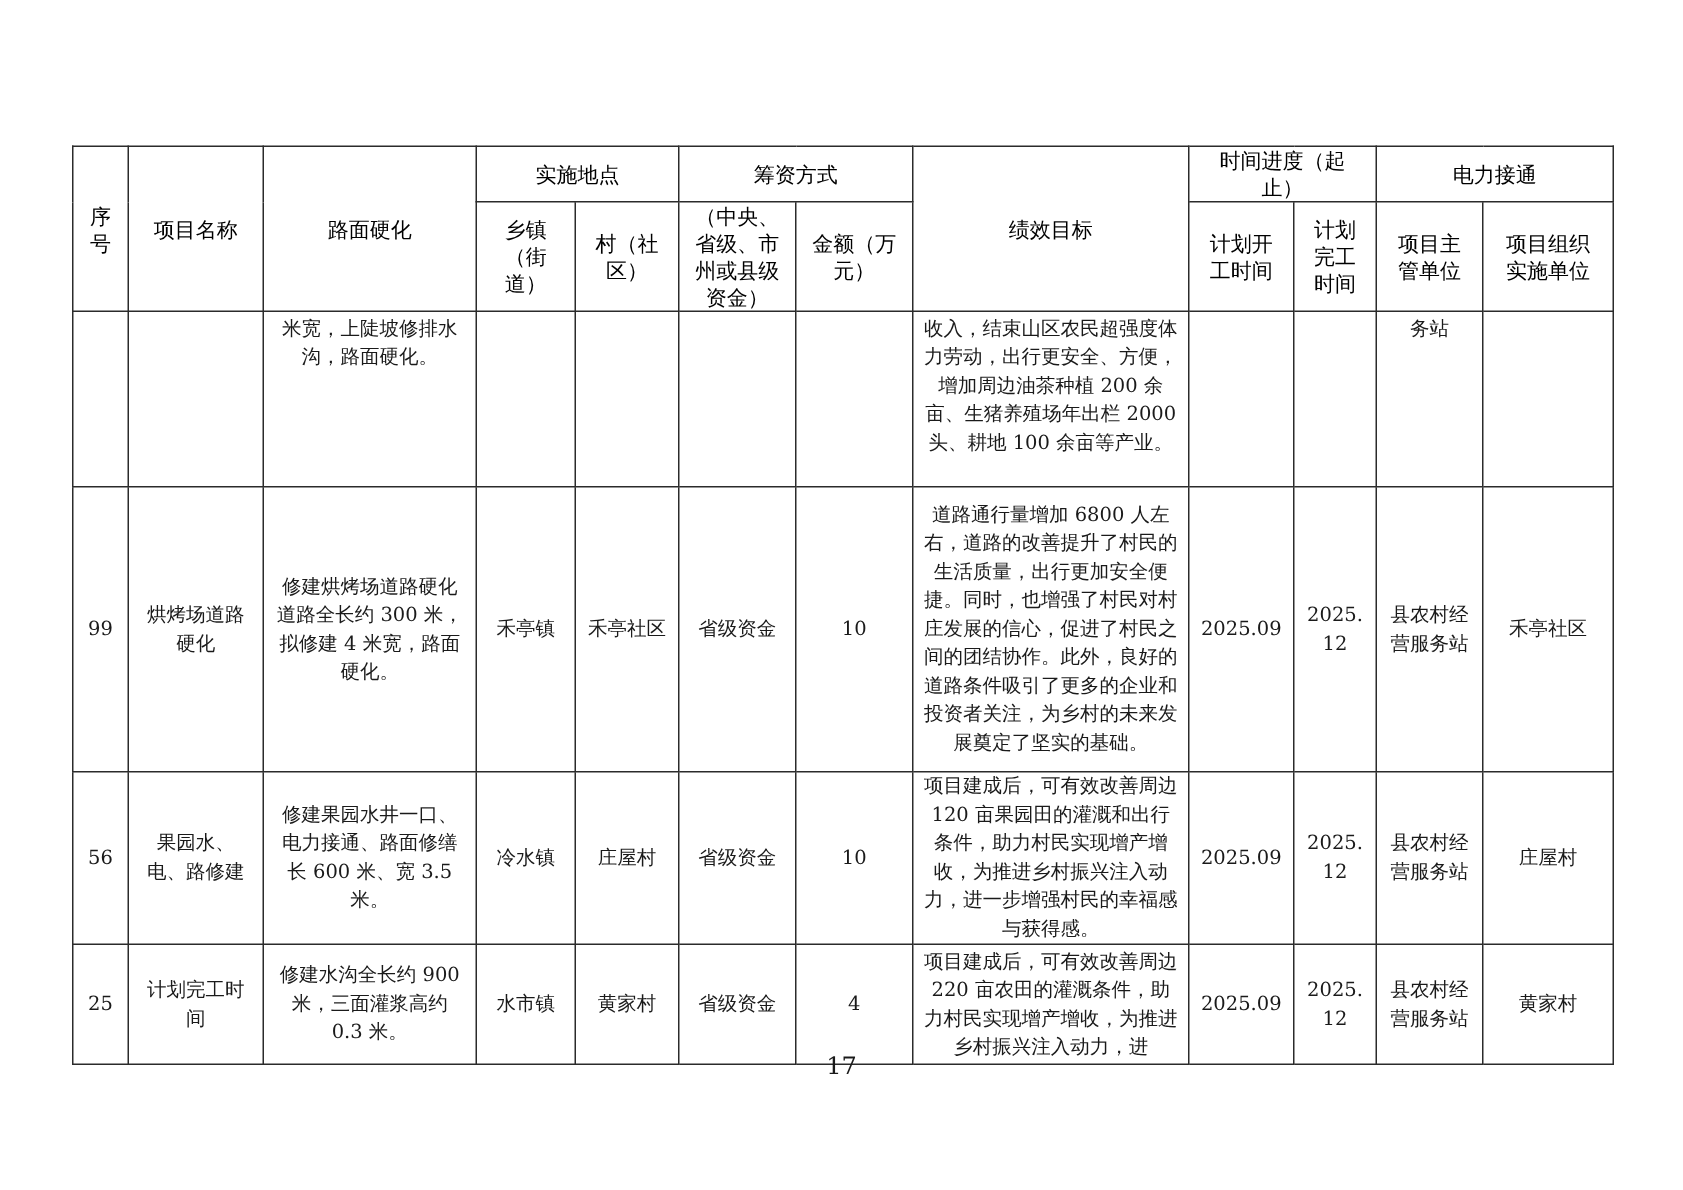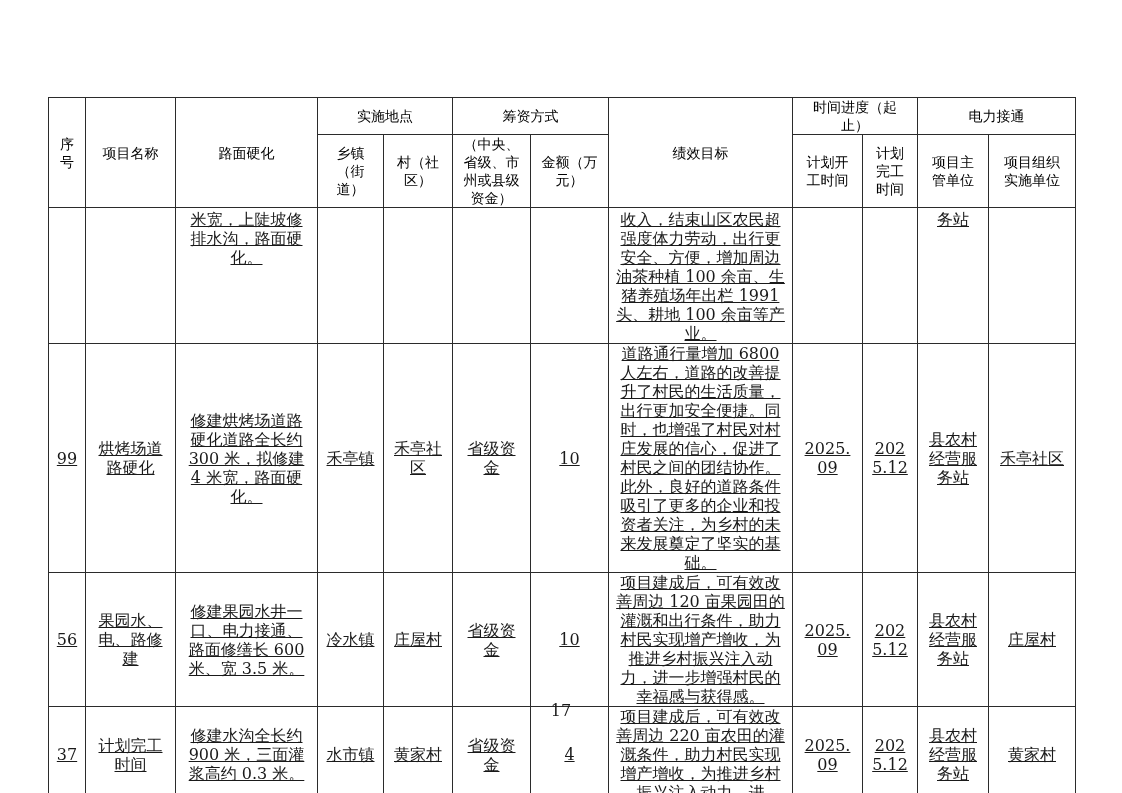--- a/index.html
+++ b/index.html
@@ -26,24 +26,23 @@
   }
   table.grid th{
     font-family:"Liberation Sans","DejaVu Sans",sans-serif;
     font-weight:500;
     font-size:14px;
     line-height:18px;
     padding:0 10px;
     color:#000000;
   }
   table.grid td{
-    font-size:16px;
+    font-size:13px;
     line-height:19px;
     padding:0 7px;
-    text-decoration:underline;
   }
   tr.group-row{height:21px;}
   tr.sub-row{height:72px;}
   tr.row-cont{height:117px;}
   tr.row-55{height:190px;}
   tr.row-56{height:107px;}
   tr.row-57{height:80px;}
   tr.row-cont td{vertical-align:top;padding-top:2px;}
   td.date-cell{padding:0 2px;}
   td.supervisor-cell{padding:0 8px;}
@@ -99,21 +98,21 @@
     </tr>
 
     <tr class="row-cont">
       <td></td>
       <td></td>
       <td>米宽，上陡坡修排水沟，路面硬化。</td>
       <td></td>
       <td></td>
       <td></td>
       <td></td>
-      <td>收入，结束山区农民超强度体力劳动，出行更安全、方便，增加周边油茶种植 100 余亩、生猪养殖场年出栏 1991 头、耕地 100 余亩等产业。</td>
+      <td>收入，结束山区农民超强度体力劳动，出行更安全、方便，增加周边油茶种植 200 余亩、生猪养殖场年出栏 2000 头、耕地 100 余亩等产业。</td>
       <td class="date-cell"></td>
       <td class="date-cell"></td>
       <td class="supervisor-cell">务站</td>
       <td></td>
     </tr>
 
     <tr class="row-55">
       <td>99</td>
       <td>烘烤场道路硬化</td>
       <td>修建烘烤场道路硬化道路全长约 300 米，拟修建 4 米宽，路面硬化。</td>
@@ -137,21 +136,21 @@
       <td>省级资金</td>
       <td>10</td>
       <td>项目建成后，可有效改善周边 120 亩果园田的灌溉和出行条件，助力村民实现增产增收，为推进乡村振兴注入动力，进一步增强村民的幸福感与获得感。</td>
       <td class="date-cell">2025.09</td>
       <td class="date-cell">2025.12</td>
       <td class="supervisor-cell">县农村经营服务站</td>
       <td>庄屋村</td>
     </tr>
 
     <tr class="row-57">
-      <td>37</td>
+      <td>25</td>
       <td>计划完工时间</td>
       <td>修建水沟全长约 900 米，三面灌浆高约 0.3 米。</td>
       <td>水市镇</td>
       <td>黄家村</td>
       <td>省级资金</td>
       <td>4</td>
       <td>项目建成后，可有效改善周边 220 亩农田的灌溉条件，助力村民实现增产增收，为推进乡村振兴注入动力，进</td>
       <td class="date-cell">2025.09</td>
       <td class="date-cell">2025.12</td>
       <td class="supervisor-cell">县农村经营服务站</td>

